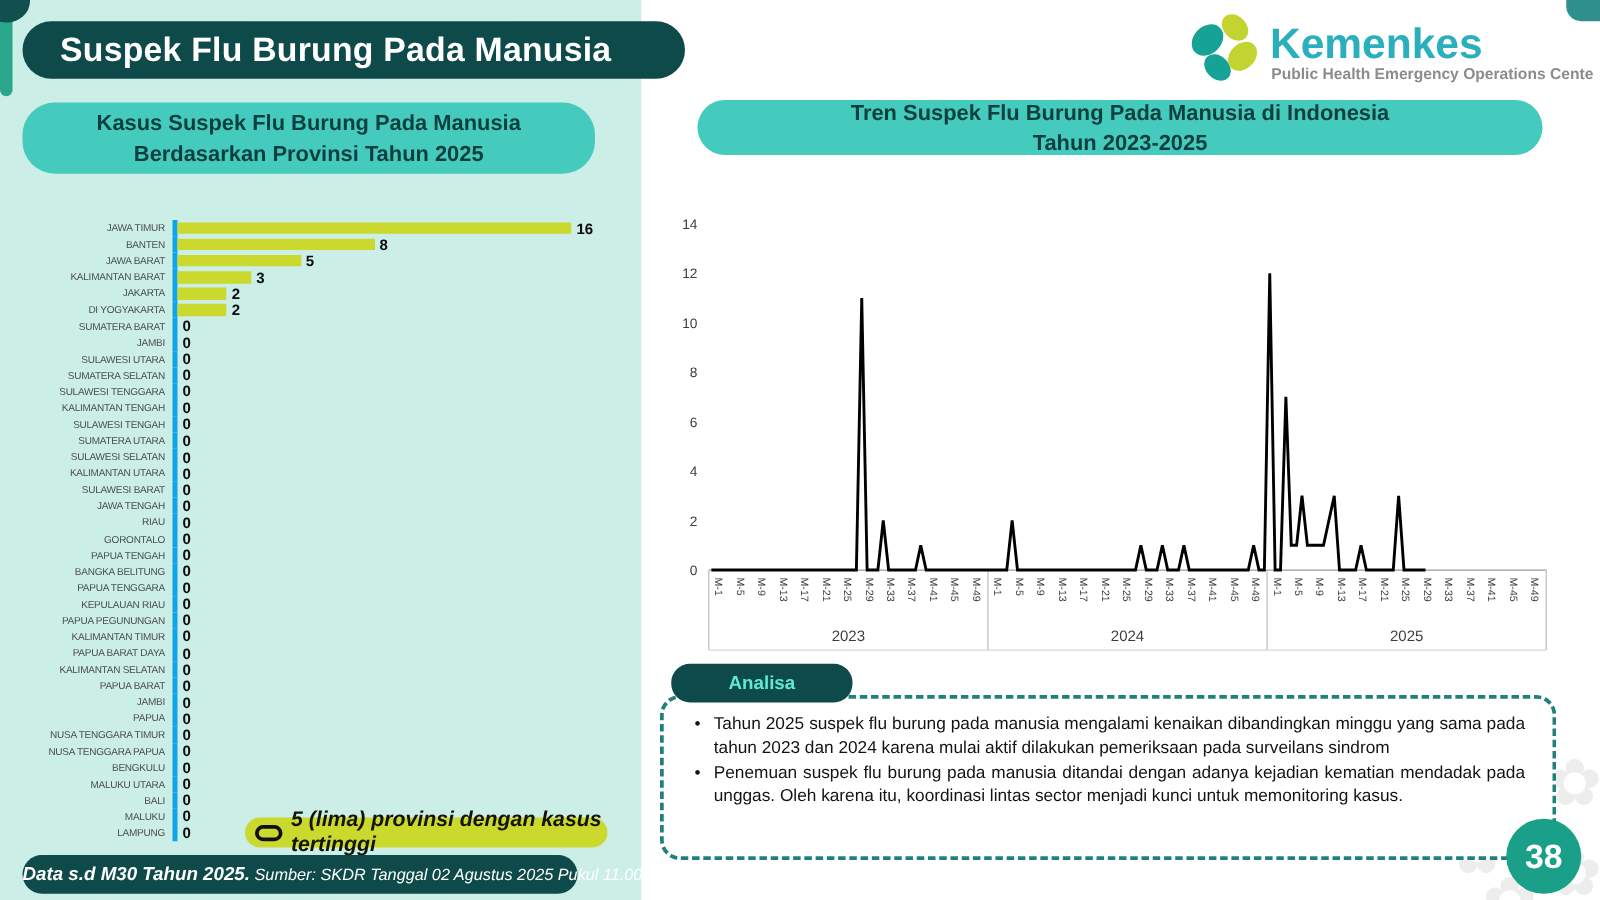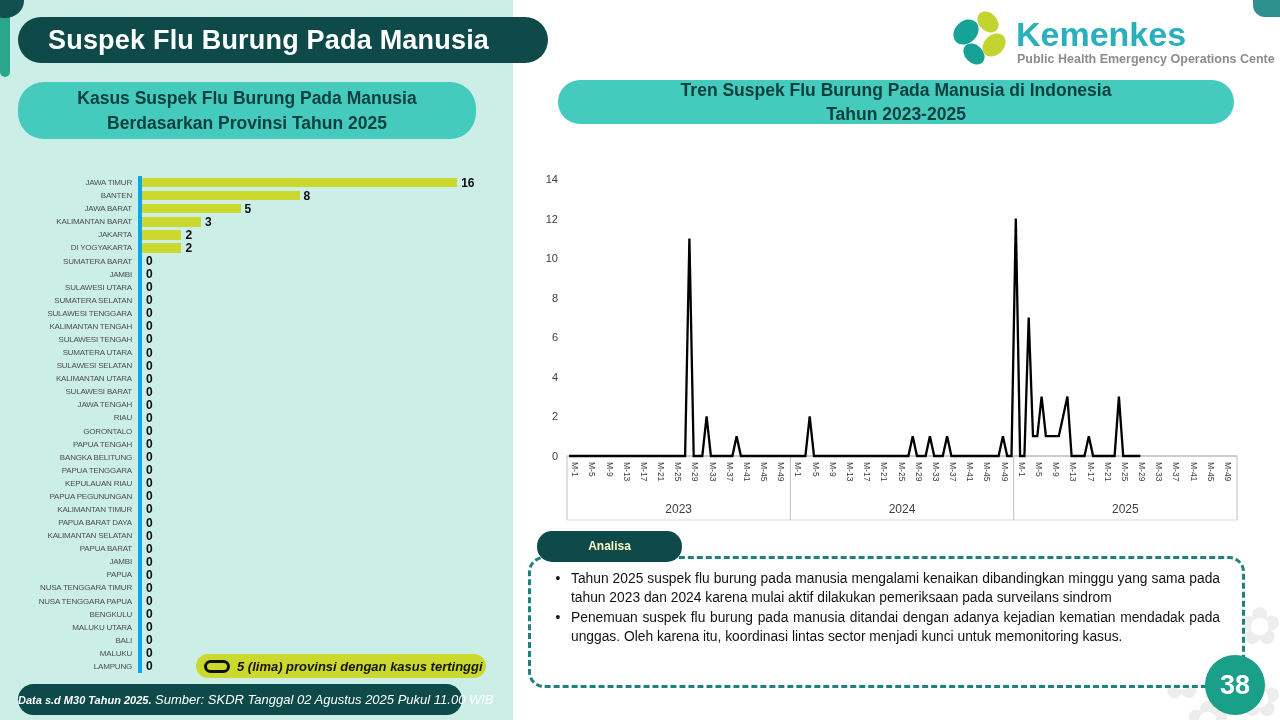--- a/index.html
+++ b/index.html
@@ -28,32 +28,32 @@
   #bar-chart{position:absolute;left:38px;top:176px;width:450px;}
   .bar-row{display:flex;align-items:center;height:13.08px;}
   .bar-label{width:100px;text-align:right;padding-right:6px;font-size:8px;color:#4d4d4d;letter-spacing:-0.2px;white-space:nowrap;}
   .bar-track{flex:1;display:flex;align-items:center;height:13.08px;border-left:4px solid #0ea5e9;}
   .bar-fill{height:9.5px;background:var(--bar_yellow);}
   .bar-value{font-size:12px;font-weight:bold;color:#0b0b0b;margin-left:4px;line-height:1;}
 
   .legend-pill{position:absolute;left:196px;top:654px;width:290px;height:24px;background:var(--bar_yellow);
     border-radius:12px;display:flex;align-items:center;padding-left:8px;}
   .legend-oval{display:inline-block;width:26px;height:13px;border:3px solid #101010;border-radius:8px;margin-right:7px;}
-  .legend-text{font-size:13px;font-weight:bold;font-style:italic;color:#141400;}
+  .legend-text{font-size:17px;font-weight:bold;font-style:italic;color:#141400;}
 
   .footer-pill{position:absolute;left:18px;top:684px;width:444px;height:31px;background:var(--dark_teal);
     border-radius:16px;color:#ffffff;font-style:italic;font-size:13px;line-height:31px;text-align:center;white-space:nowrap;}
-  .footer-pill b{font-size:11px;}
+  .footer-pill b{font-size:15px;}
 
   
   #line-chart{position:absolute;left:538px;top:168px;width:712px;height:360px;}
 
   
   .analisa-pill{position:absolute;left:537px;top:531px;width:145px;height:31px;background:var(--dark_teal);
-    border-radius:15px;color:#fef9c3;font-weight:bold;font-size:12px;text-align:center;line-height:31px;z-index:5;}
+    border-radius:15px;color:#5eead4;font-weight:bold;font-size:15px;text-align:center;line-height:31px;z-index:5;}
   .analisa-box{position:absolute;left:528px;top:556px;width:717px;height:132px;background:#ffffff;
     border:3.5px dashed var(--dashed_teal);border-radius:16px;z-index:3;padding:10px 22px 6px 14px;}
   #analisa-list{list-style:none;}
   #analisa-list li{display:flex;font-size:13.8px;line-height:1.4;color:#131313;}
   #analisa-list .b{width:26px;text-align:center;flex:none;}
   #analisa-list .t{flex:1;text-align:justify;}
 
   .ornament{position:absolute;color:#ededed;z-index:1;font-size:52px;}
   .page-circle{position:absolute;left:1205px;top:655px;width:60px;height:60px;border-radius:50%;
     background:var(--page_circle);color:#ffffff;font-size:27px;font-weight:bold;text-align:center;line-height:60px;z-index:6;}

